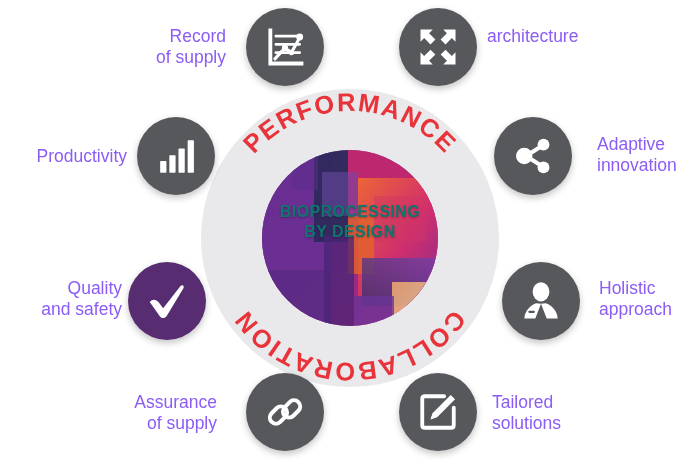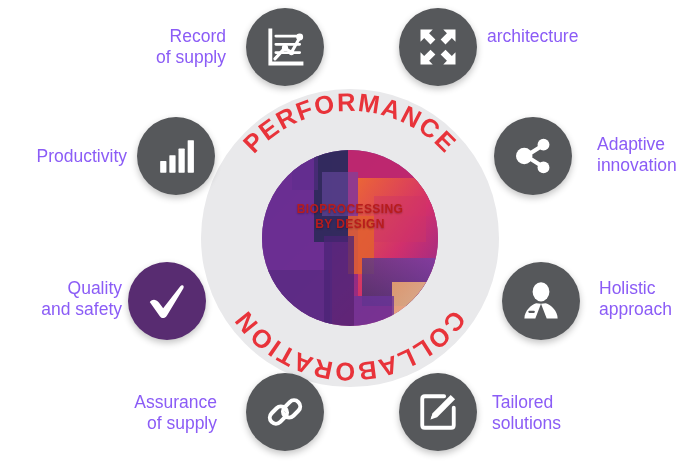--- a/index.html
+++ b/index.html
@@ -38,22 +38,22 @@
     height: 176px;
     border-radius: 50%;
     overflow: hidden;
   }
   .hub-art { position: absolute; inset: 0; }
   .hub-label {
     position: absolute;
     left: 0; right: 0;
     top: 52px;
     text-align: center;
-    color: #b91c1c;
-    font-size: 12px;
+    color: #0f766e;
+    font-size: 16px;
     font-weight: bold;
     letter-spacing: 0.4px;
     line-height: 1.25;
     text-shadow: 0 1px 2px rgba(0,0,0,.28);
     pointer-events: none;
   }
   .hub-label .l2 { display: block; }
 
   
   .arc-svg {

